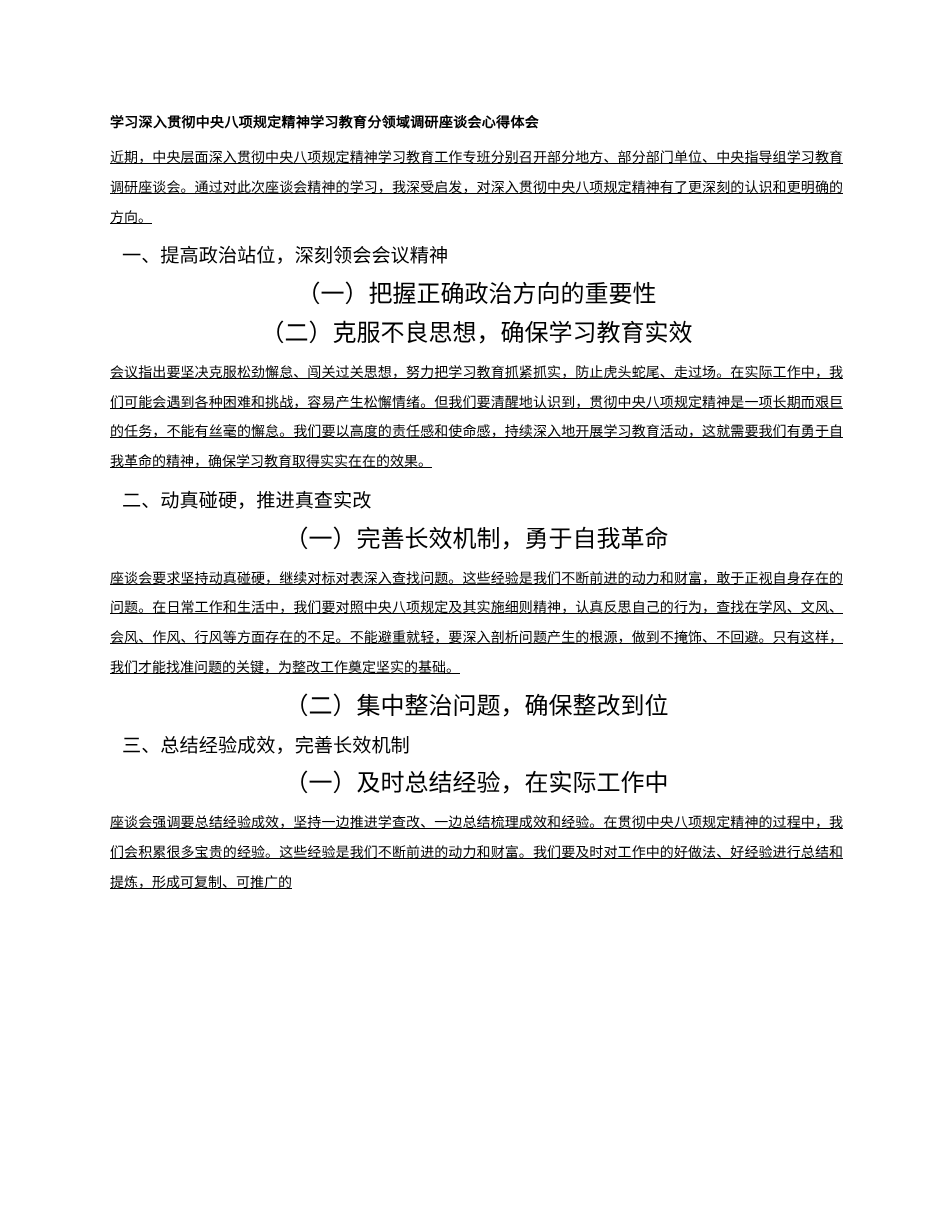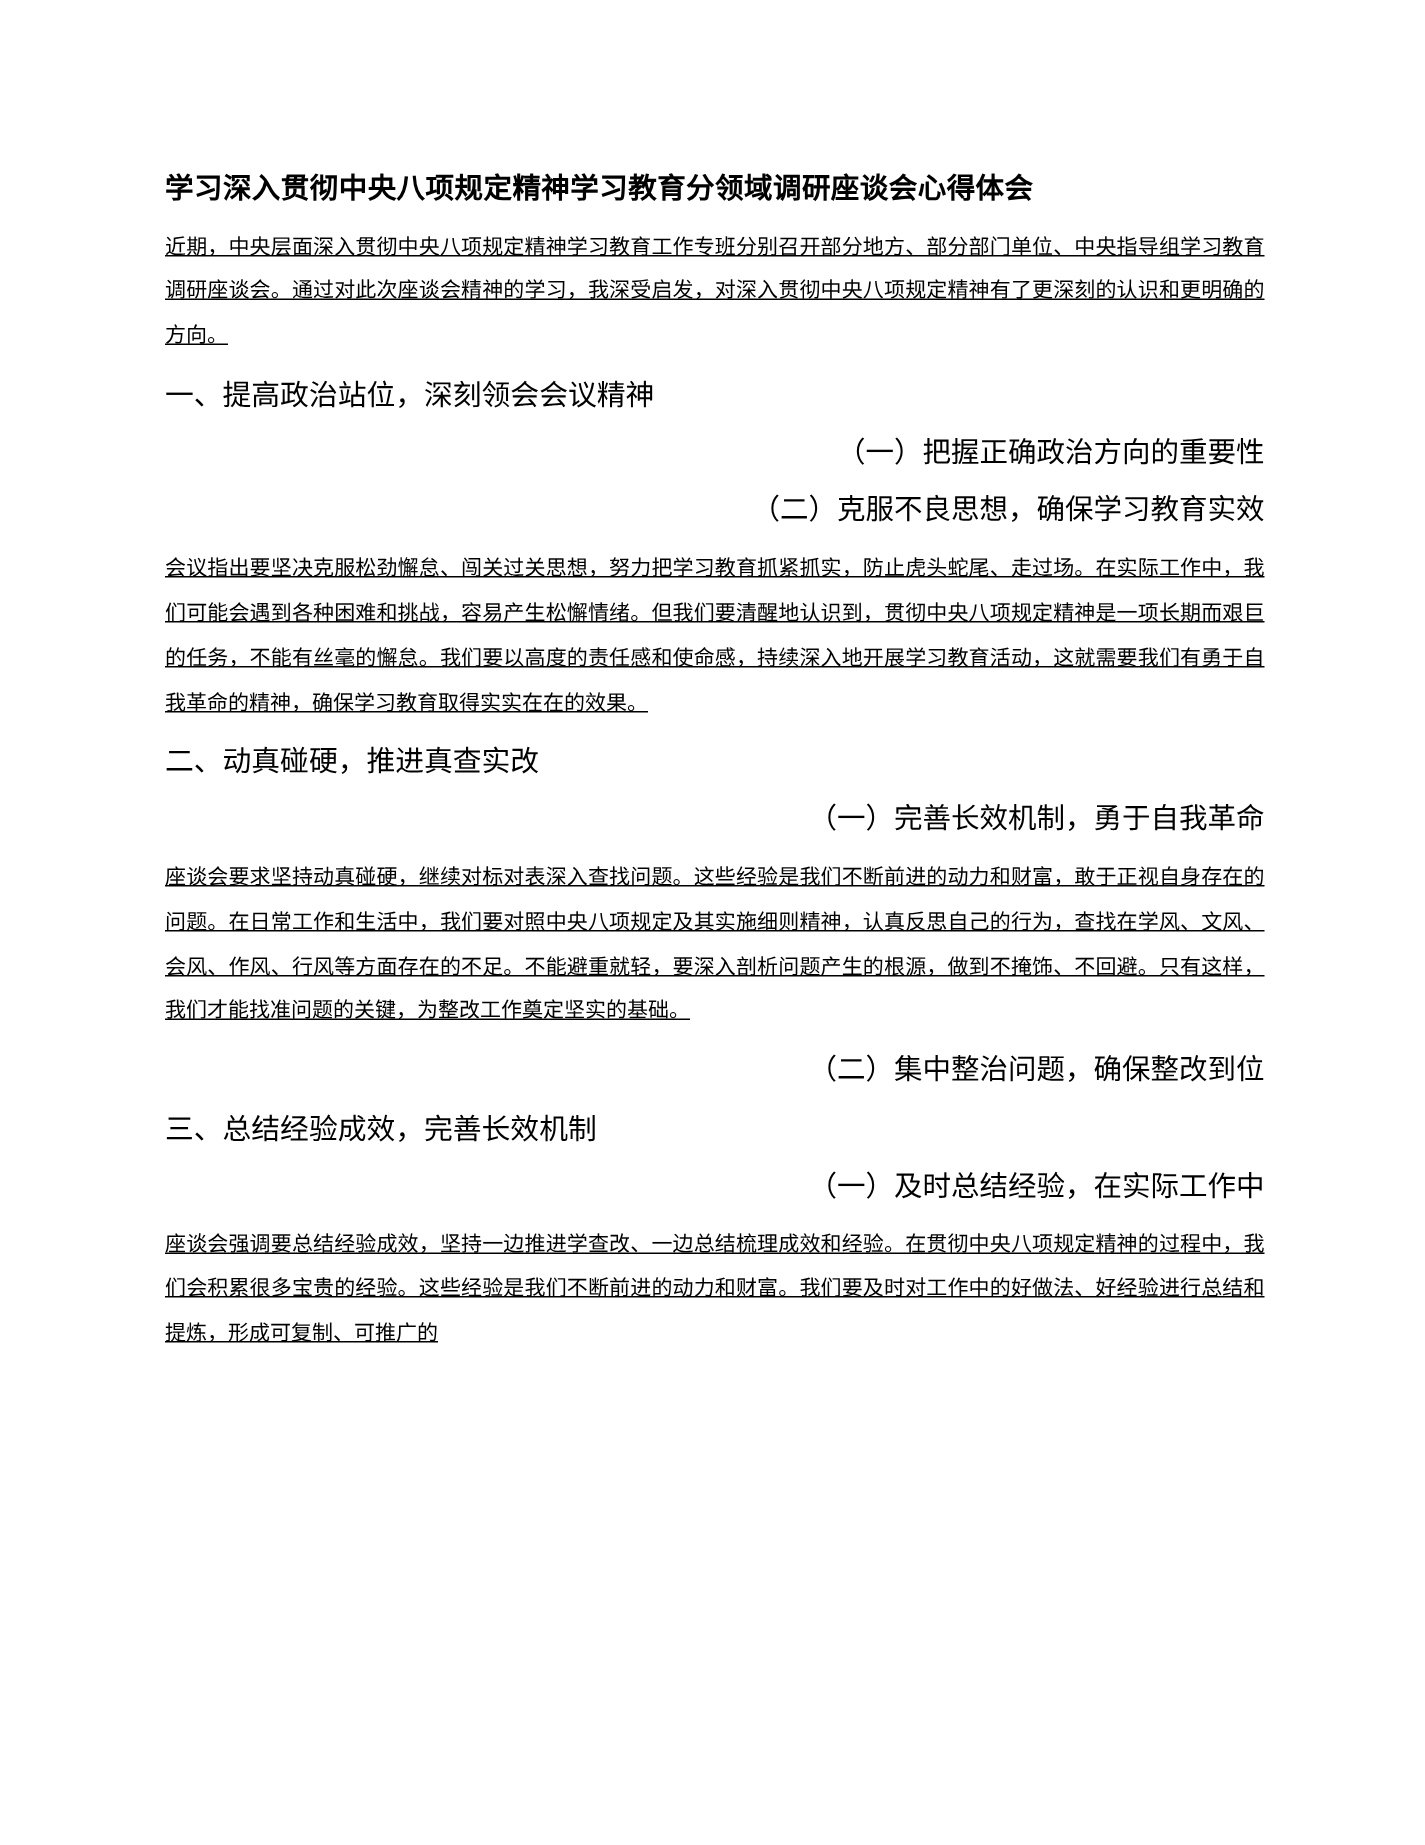--- a/index.html
+++ b/index.html
@@ -21,21 +21,21 @@
     overflow: hidden;
     box-sizing: border-box;
   }
   .content {
     position: absolute;
     left: 110px;
     top: 112px;
     width: 733px;
   }
   .doc-title {
-    font-size: 19px;
+    font-size: 14px;
     font-weight: bold;
     line-height: 1.5;
     letter-spacing: 0.3px;
     margin: 0 0 10px 0;
     text-align: left;
     font-family: "DejaVu Serif", "Liberation Serif", serif;
   }
   .para {
     font-size: 14px;
     line-height: 29.8px;
@@ -45,29 +45,30 @@
     letter-spacing: 0px;
     word-break: break-all;
     text-decoration: underline;
   }
   .para.body {
     text-indent: 0;
   }
   .heading-1 {
     font-size: 19.2px;
     line-height: 29.8px;
-    margin: 0 0 9px 0;
+    margin: 0 0 9px 12px;
     text-align: left;
     letter-spacing: 0px;
+    font-family: Liberation Serif, serif;
   }
   .heading-2 {
-    font-size: 19px;
+    font-size: 24px;
     line-height: 29.8px;
     margin: 0 0 9px 0;
-    text-align: right;
+    text-align: center;
     letter-spacing: 0px;
   }
 </style>
 </head>
 <body>
 
 <div class="page">
   <div class="content">
 
     <h1 class="doc-title">学习深入贯彻中央八项规定精神学习教育分领域调研座谈会心得体会</h1>

